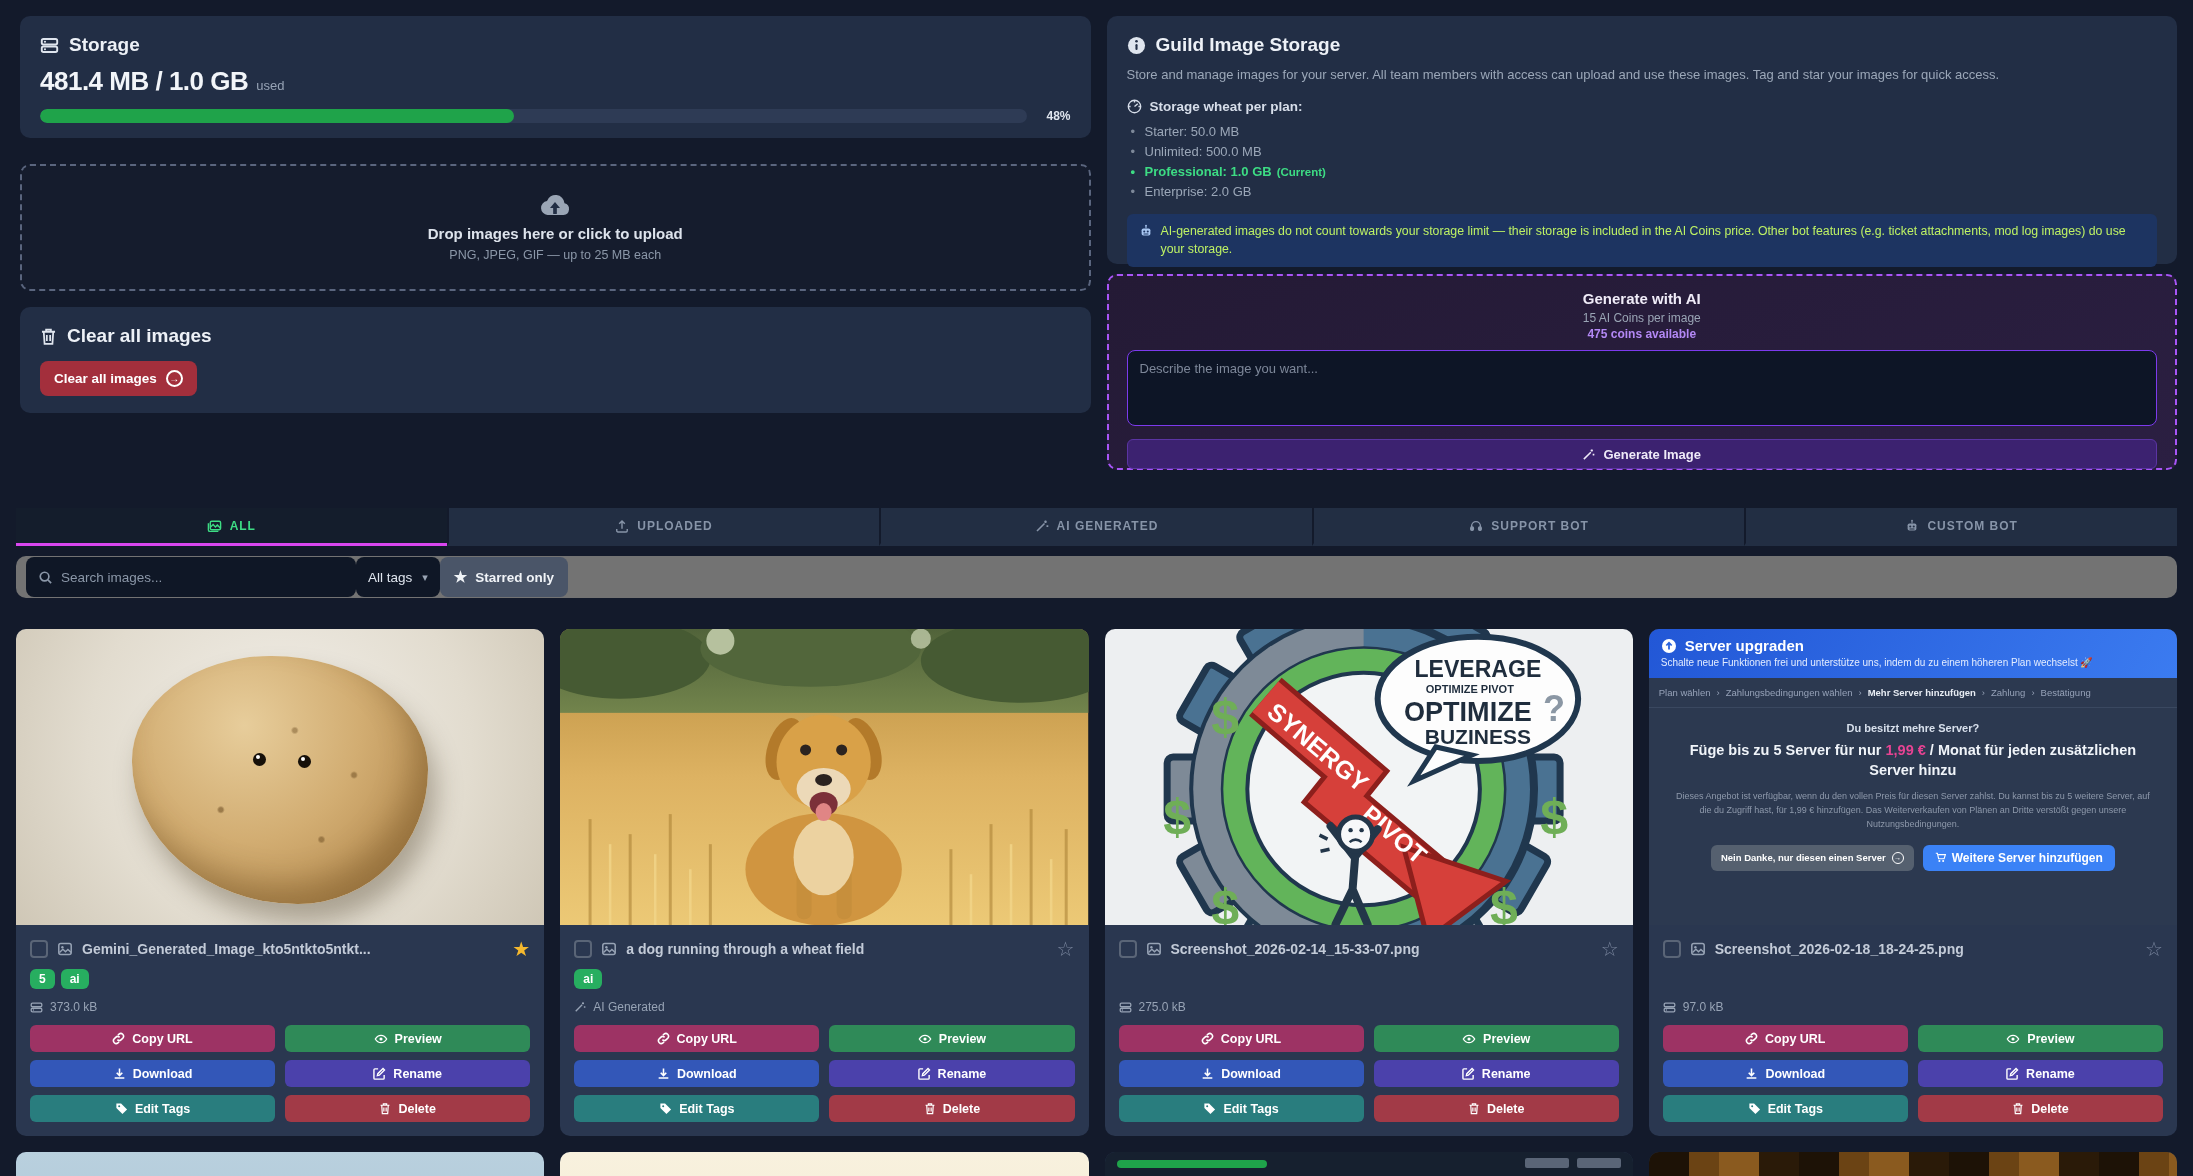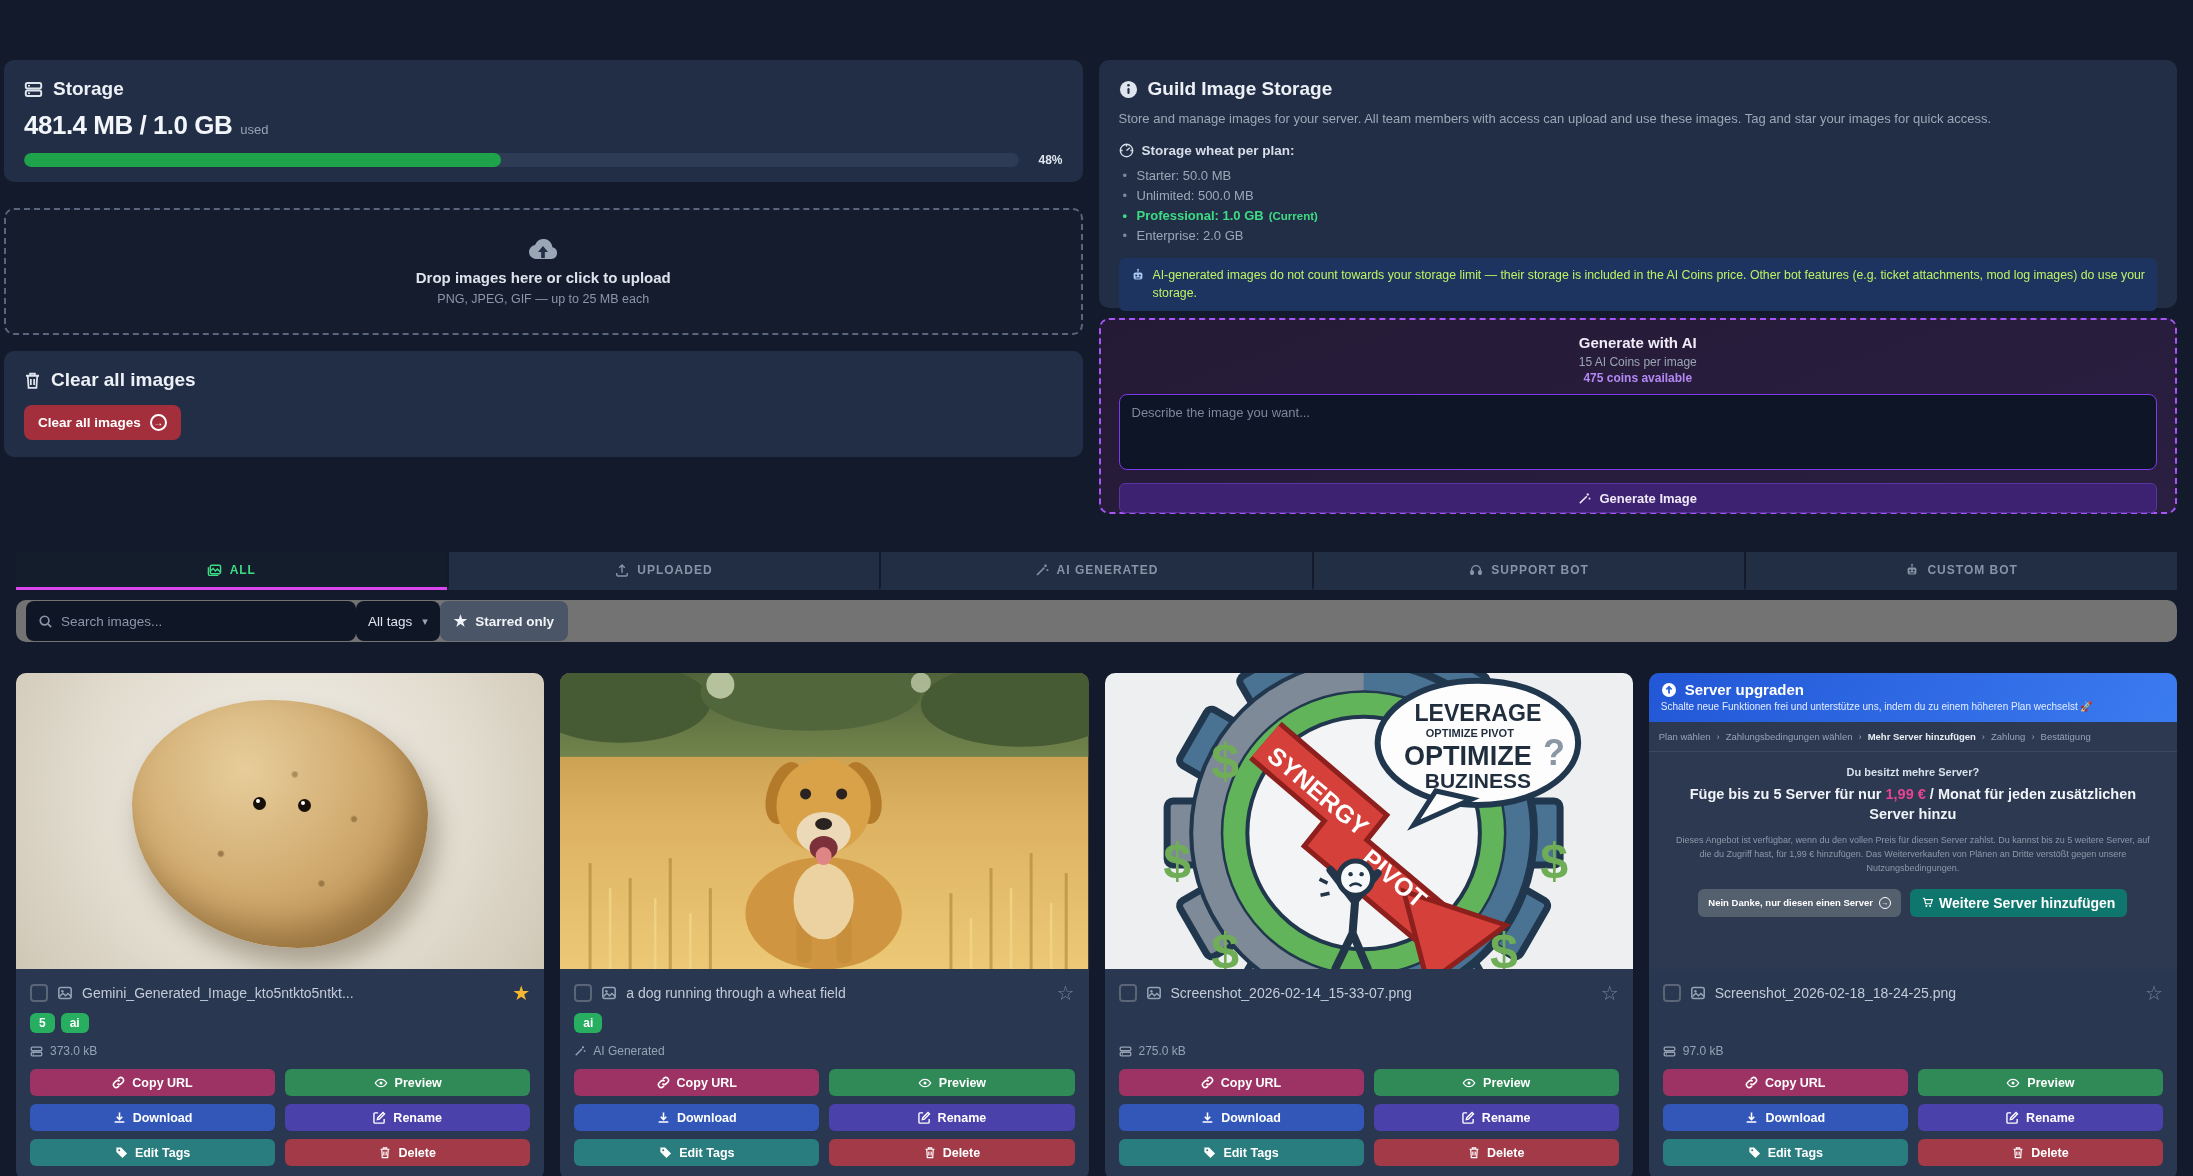--- a/index.html
+++ b/index.html
@@ -3,21 +3,21 @@
 <meta charset="utf-8">
 <style>
   * { box-sizing: border-box; margin: 0; padding: 0; }
   html,body { width:2193px; height:1176px; overflow:hidden; }
   body {
     background:#131a2b;
     font-family:"Liberation Sans", sans-serif;
     color:#aeb9c9;
     font-size:13px;
   }
-  .top-grid { display:grid; grid-template-columns:1fr 1fr; gap:16px; padding:16px 16px 0 4px; align-items:start;margin-top:44px; }
+  .top-grid { display:grid; grid-template-columns:1fr 1fr; gap:16px; padding:16px 16px 0 20px; align-items:start; }
 
   
   .col { display:flex; flex-direction:column; }
   .panel { background:#222e45; border-radius:10px; padding:18px 20px; }
   .panel-title { display:flex; align-items:center; gap:10px; font-size:19px; font-weight:bold; color:#edf1f7; }
   .storage-card { height:122px; }
   .storage-value-row { margin-top:10px; display:flex; align-items:baseline; gap:8px; }
   .storage-value { font-size:26px; font-weight:bold; color:#f2f5f9; letter-spacing:-0.5px; }
   .storage-suffix { font-size:13px; color:#97a3b5; }
   .progress-row { margin-top:12px; display:flex; align-items:center; gap:10px; }
@@ -87,21 +87,21 @@
     align-items:center; gap:8px; color:#f0f3f7; font-size:13.5px; font-weight:bold; cursor:pointer; font-family:inherit; }
   .starred-btn .glyph { font-size:15px; }
 
   
   .grid { display:grid; grid-template-columns:repeat(4,1fr); gap:16px; margin:31px 16px 0 16px; }
   .card { border-radius:10px; overflow:hidden; background:#2a3750; display:flex; flex-direction:column; }
   .card-img { height:296px; position:relative; overflow:hidden; background:#0d1320; cursor:pointer; }
   .card-body { padding:12px 14px 14px 14px; }
   .name-row { display:flex; align-items:center; gap:9px; height:24px; }
   .checkbox { width:18px; height:18px; border:2px solid #5a6577; border-radius:4px; flex:none; cursor:pointer; }
-  .fname { flex:1; font-size:14px; font-weight:normal; color:#c3cbd8; white-space:nowrap; overflow:hidden;
+  .fname { flex:1; font-size:14px; font-weight:bold; color:#c3cbd8; white-space:nowrap; overflow:hidden;
     text-overflow:ellipsis; }
   .card-star { font-size:20px; color:#76829a; cursor:pointer; line-height:1; }
   .card-star.starred { color:#f5b82e; }
   .tags-row { margin-top:6px; height:24px; display:flex; gap:6px; align-items:center; }
   .tag-badge { background:#27ae60; color:#fff; font-size:12px; font-weight:bold; border-radius:6px; padding:3px 9px; }
   .meta-row { margin-top:8px; height:16px; display:flex; align-items:center; gap:7px; font-size:12px; color:#97a3b5; }
   .btns { margin-top:10px; display:grid; grid-template-columns:1fr 1fr; gap:8px 10px; }
   .cbtn { height:27px; border:none; border-radius:6px; color:#fff; font-size:12.5px; font-weight:bold;
     display:flex; align-items:center; justify-content:center; gap:7px; cursor:pointer; font-family:inherit; }
   .b-copy { background:#9d3364; } .b-prev { background:#2f8a58; } .b-down { background:#3357b8; }
@@ -135,21 +135,21 @@
   .shot-crumbs .active-crumb { color:#e8edf4; font-weight:bold; }
   .shot-body { text-align:center; padding:14px 26px 0 26px; }
   .shot-q { font-size:11px; font-weight:bold; color:#d8e0ec; }
   .shot-h { margin-top:7px; font-size:14.5px; font-weight:bold; color:#f0f4f9; line-height:1.35; }
   .shot-price { color:#e84393; }
   .shot-terms { margin-top:10px; font-size:9px; color:#8e99ab; line-height:1.55; }
   .shot-btns { margin-top:13px; display:flex; gap:9px; justify-content:center; }
   .shot-btn-gray { background:#55606f; color:#fff; font-size:9.5px; font-weight:bold; border-radius:6px;
     padding:6px 10px; display:flex; align-items:center; gap:6px; }
   .shot-btn-gray .circle-arrow { width:12px; height:12px; font-size:7px; border-width:1.5px; }
-  .shot-btn-pink { background:#0f766e; color:#fff; font-size:14px; font-weight:bold; border-radius:6px;
+  .shot-btn-pink { background:#3b82f6; color:#fff; font-size:12px; font-weight:bold; border-radius:6px;
     padding:6px 12px; display:flex; align-items:center; gap:6px; }
 
   
   .mini-bar { position:absolute; left:12px; top:8px; width:150px; height:8px; background:#1fa34a; border-radius:4px; }
   .mini-box { position:absolute; top:6px; width:44px; height:10px; background:#5a6577; border-radius:2px; }
 </style>
 </head>
 <body>
 
 <div class="top-grid">

